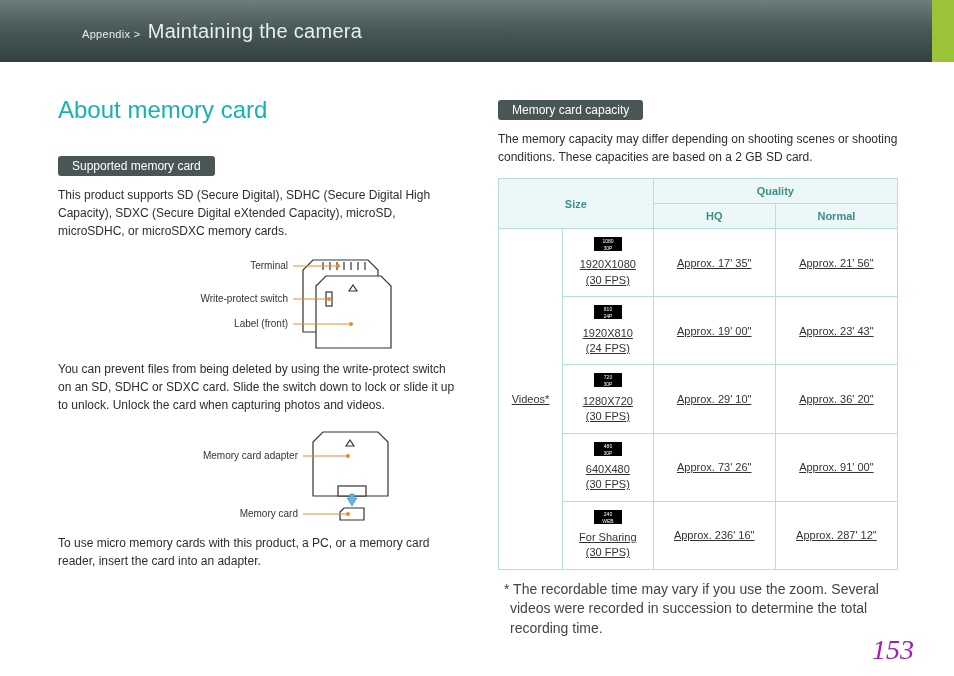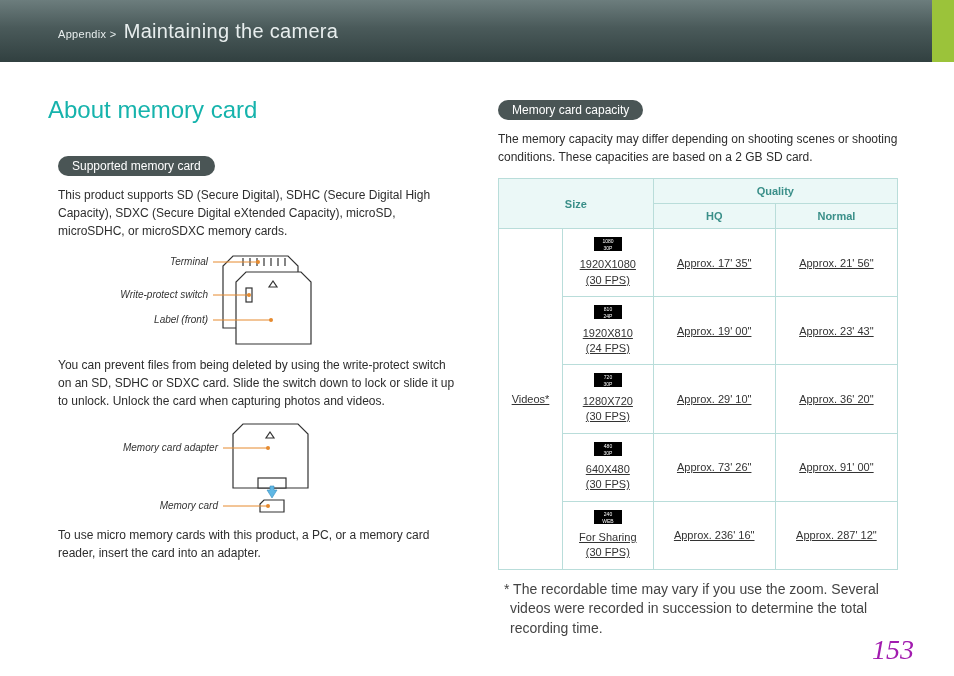--- a/index.html
+++ b/index.html
@@ -8,51 +8,51 @@
     font-family: Arial, Helvetica, sans-serif;
     background: #fff; color: #3a3a3a;
     position: relative;
   }
   .topbar {
     position: absolute; left: 0; top: 0; width: 100%; height: 62px;
     background: linear-gradient(to bottom, #6c7d7d 0%, #4a5a5a 45%, #314040 100%);
     display: flex; align-items: center;
   }
   .topbar .breadcrumb {
-    color: #e8eeee; font-size: 11px; padding-left: 58px; letter-spacing: .3px;
+    color: #e8eeee; font-size: 11px; padding-left: 82px; letter-spacing: .3px;
   }
   .topbar .breadcrumb .title {
     font-size: 20px; font-weight: 300; margin-left: 4px;
   }
   .green-strip {
     position: absolute; right: 0; top: 0; width: 22px; height: 62px;
     background: #9bc33a;
   }
   .content { position: absolute; top: 62px; left: 0; right: 0; bottom: 0; }
   .page-title {
-    position: absolute; left: 48px; top: 34px;
+    position: absolute; left: 58px; top: 34px;
     color: #16b3ac; font-size: 24px; font-weight: 400;
   }
   .col-left {
     position: absolute; left: 58px; top: 94px; width: 400px;
   }
   .col-right {
     position: absolute; left: 498px; top: 38px; width: 400px;
   }
   .pill {
     display: inline-block; background: #4a5555; color: #fff;
-    font-size: 12px; padding: 3px 14px; border-radius: 10px;
+    font-size: 12px; padding: 3px 14px; border-radius: 3px;
     margin-bottom: 10px;
   }
   .body-text {
     font-size: 12px; line-height: 1.5; color: #2d2d2d; margin-bottom: 8px;
   }
   .diagram {
-    width: 100%; height: 100px; margin: 4px 0 8px;
-    display: flex; align-items: center; justify-content: flex-start; font-style: italic;
+    width: 100%; height: 100px; margin: 12px 0 8px;
+    display: flex; align-items: center; justify-content: flex-end;
   }
   .label-text { font-size: 10px; text-anchor: end; fill: #333; }
   .page-num {
     position: absolute; right: 40px; bottom: 10px;
     font-family: Georgia, "Times New Roman", serif;
     font-style: italic; font-size: 28px; color: #a21caf;
   }
   table.cap {
     border-collapse: collapse; width: 100%; margin-top: 12px;
     font-size: 11px; color: #333;

